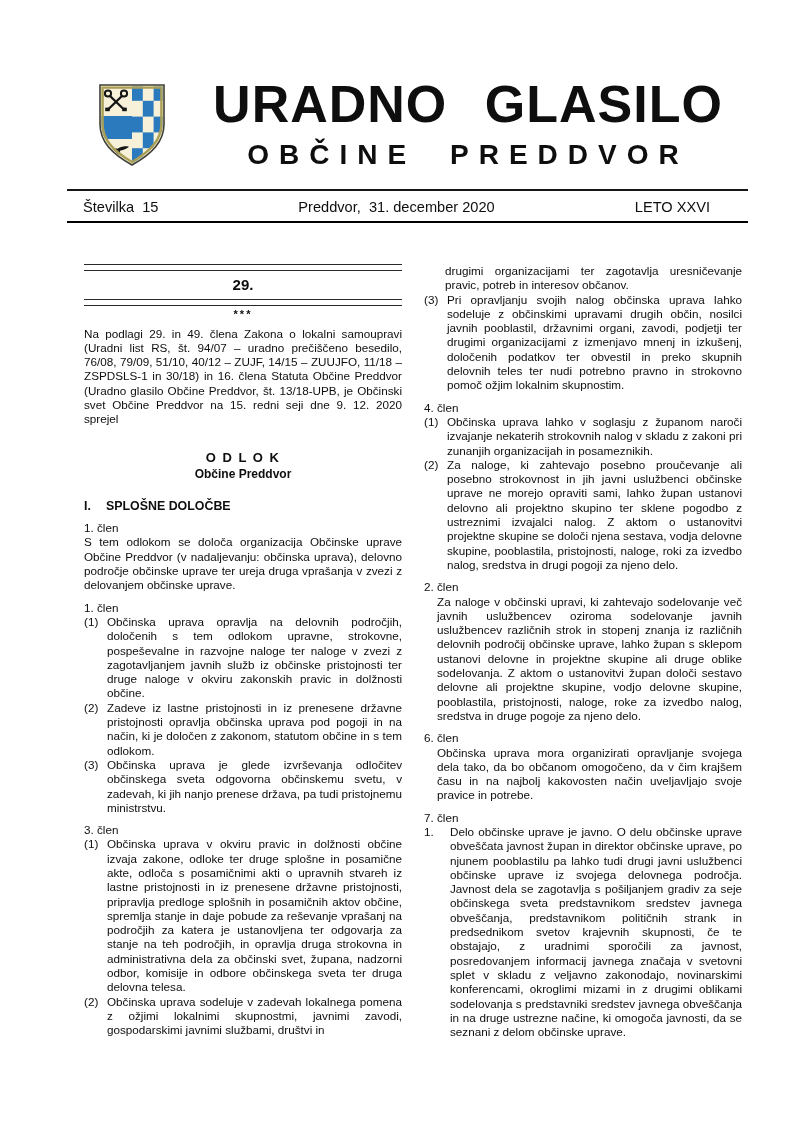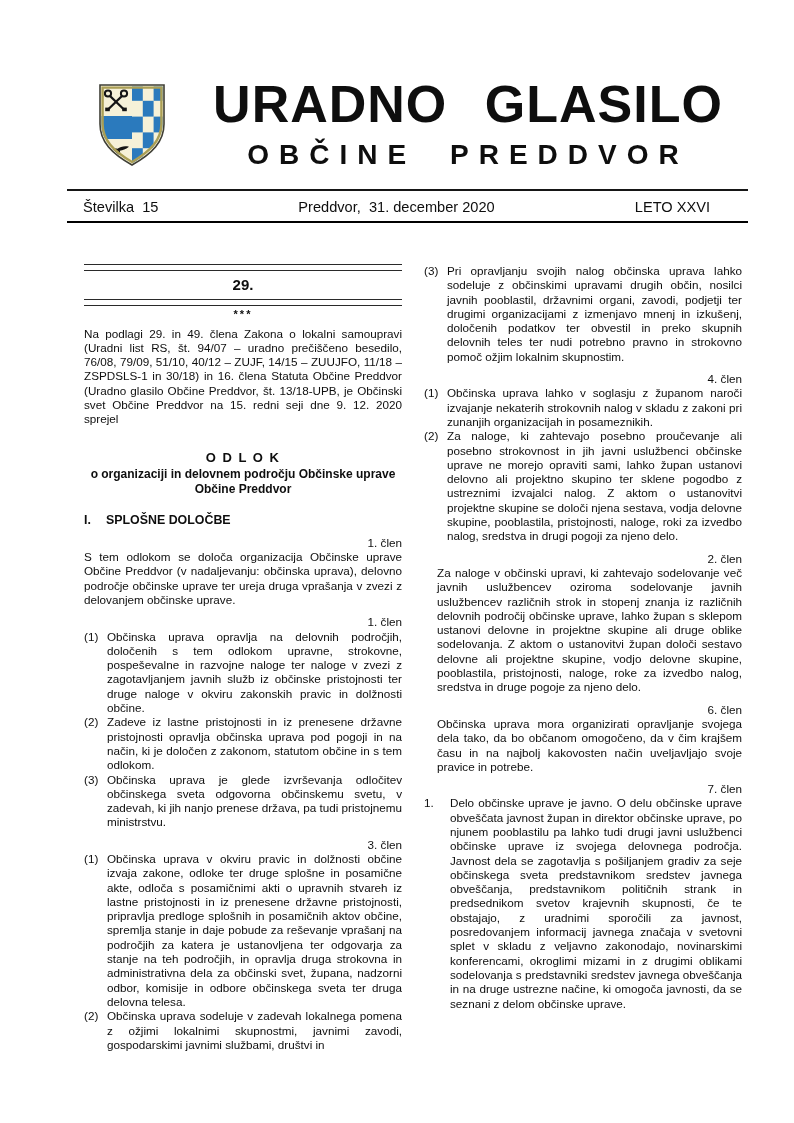--- a/index.html
+++ b/index.html
@@ -31,21 +31,21 @@
   .doc-number{text-align:center;font-weight:bold;font-size:15px;margin:7px 0;}
   .stars{text-align:center;font-weight:bold;font-size:11px;letter-spacing:2px;margin:1px 0 5px;}
   .para{margin:0;text-align:justify;}
   .para.cont{padding-left:21px;}
   .para.ind{padding-left:13px;}
   .decree-title{margin-top:24px;text-align:center;font-weight:bold;}
   .decree-title div:first-child{font-size:13px;letter-spacing:1.5px;margin-bottom:2px;}
   .decree-title div{font-size:12px;line-height:14.6px;}
   .section-heading{margin:17px 0 0;font-weight:bold;font-size:12.4px;display:flex;}
   .section-heading .sec-marker{flex:0 0 22px;}
-  .article-head{margin:8px 0 0;text-align:right;}
+  .article-head{margin:8px 0 0;text-align:left;}
   .item{display:flex;margin:0;}
   .item .marker{flex:0 0 23px;}
   .item.wide .marker{flex:0 0 26px;}
   .item .body{flex:1;text-align:justify;}
 </style>
 </head>
 <body>
 
 <div class="page">
 
@@ -102,21 +102,20 @@
 
   <div class="columns">
     <div class="col" id="col-left">
         <div class="double-rule"></div>
         <div class="doc-number">29.</div>
         <div class="double-rule"></div>
         <div class="stars">***</div>
         <p class="para">Na podlagi 29. in 49. člena Zakona o lokalni samoupravi (Uradni list RS, št. 94/07 – uradno prečiščeno besedilo, 76/08, 79/09, 51/10, 40/12 – ZUJF, 14/15 – ZUUJFO, 11/18 – ZSPDSLS-1 in 30/18) in 16. člena Statuta Občine Preddvor (Uradno glasilo Občine Preddvor, št. 13/18-UPB, je Občinski svet Občine Preddvor na 15. redni seji dne 9. 12. 2020 sprejel</p>
         <div class="decree-title">
           <div>O D L O K</div>
-          <div>o organizaciji in delovnem področju Občinske uprave</div>
           <div>Občine Preddvor</div>
         </div>
         <p class="section-heading">
           <span class="sec-marker">I.</span>
           <span class="sec-text">SPLOŠNE DOLOČBE</span>
         </p>
         <p class="article-head">1. člen</p>
         <p class="para">S tem odlokom se določa organizacija Občinske uprave Občine Preddvor (v nadaljevanju: občinska uprava), delovno področje občinske uprave ter ureja druga vprašanja v zvezi z delovanjem občinske uprave.</p>
         <p class="article-head">1. člen</p>
         <div class="item">
@@ -135,20 +134,21 @@
         <div class="item">
           <span class="marker">(1)</span>
           <div class="body">Občinska uprava v okviru pravic in dolžnosti občine izvaja zakone, odloke ter druge splošne in posamične akte, odloča s posamičnimi akti o upravnih stvareh iz lastne pristojnosti in iz prenesene državne pristojnosti, pripravlja predloge splošnih in posamičnih aktov občine, spremlja stanje in daje pobude za reševanje vprašanj na področjih za katera je ustanovljena ter odgovarja za stanje na teh področjih, in opravlja druga strokovna in administrativna dela za občinski svet, župana, nadzorni odbor, komisije in odbore občinskega sveta ter druga delovna telesa.</div>
         </div>
         <div class="item">
           <span class="marker">(2)</span>
           <div class="body">Občinska uprava sodeluje v zadevah lokalnega pomena z ožjimi lokalnimi skupnostmi, javnimi zavodi, gospodarskimi javnimi službami, društvi in</div>
         </div>
       </div>
     <div class="col" id="col-right">
+        <p class="para cont">drugimi organizacijami ter zagotavlja uresničevanje pravic, potreb in interesov občanov.</p>
         <div class="item">
           <span class="marker">(3)</span>
           <div class="body">Pri opravljanju svojih nalog občinska uprava lahko sodeluje z občinskimi upravami drugih občin, nosilci javnih pooblastil, državnimi organi, zavodi, podjetji ter drugimi organizacijami z izmenjavo mnenj in izkušenj, določenih podatkov ter obvestil in preko skupnih delovnih teles ter nudi potrebno pravno in strokovno pomoč ožjim lokalnim skupnostim.</div>
         </div>
         <p class="article-head">4. člen</p>
         <div class="item">
           <span class="marker">(1)</span>
           <div class="body">Občinska uprava lahko v soglasju z županom naroči izvajanje nekaterih strokovnih nalog v skladu z zakoni pri zunanjih organizacijah in posameznikih.</div>
         </div>
         <div class="item">

